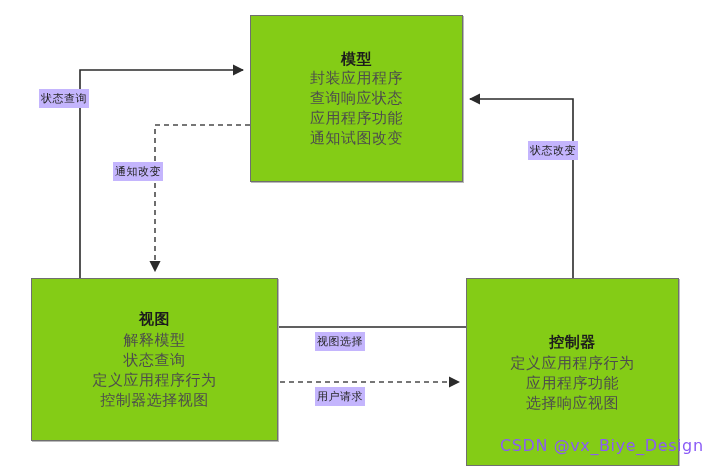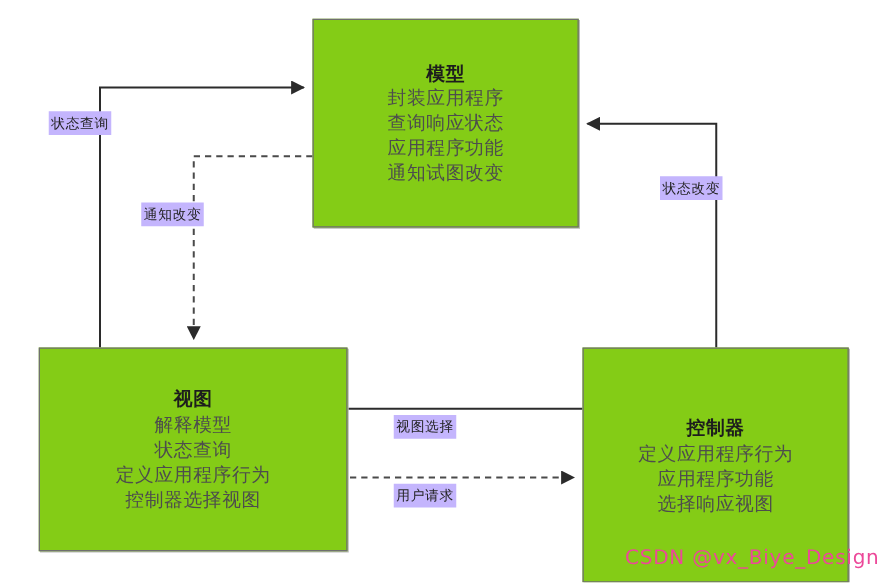--- a/index.html
+++ b/index.html
@@ -74,21 +74,21 @@
   #label-notify-change { left: 113px; top: 146px; }
   #label-state-change  { left: 528px; top: 125px; text-align: right; }
   #label-view-select   { left: 315px; top: 316px; }
   #label-user-request  { left: 315px; top: 371px; }
 
   #watermark {
     position: absolute;
     left: 500px;
     top: 436px;
     font-size: 16px;
-    color: #ec4899;
+    color: #8b5cf6;
     letter-spacing: 0.6px;
     white-space: nowrap;
     z-index: 5;
     font-family: "DejaVu Sans", "Liberation Sans", sans-serif;
   }
 </style>
 </head>
 <body>
 
 <div id="diagram">

